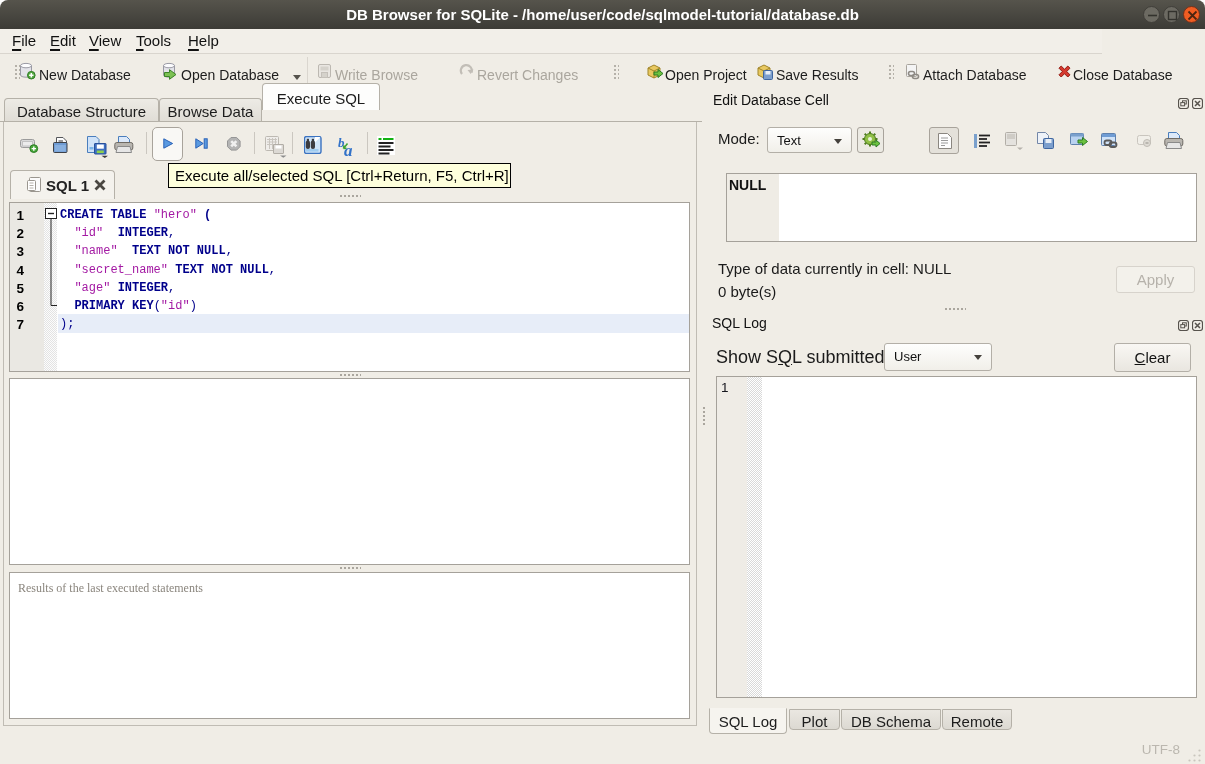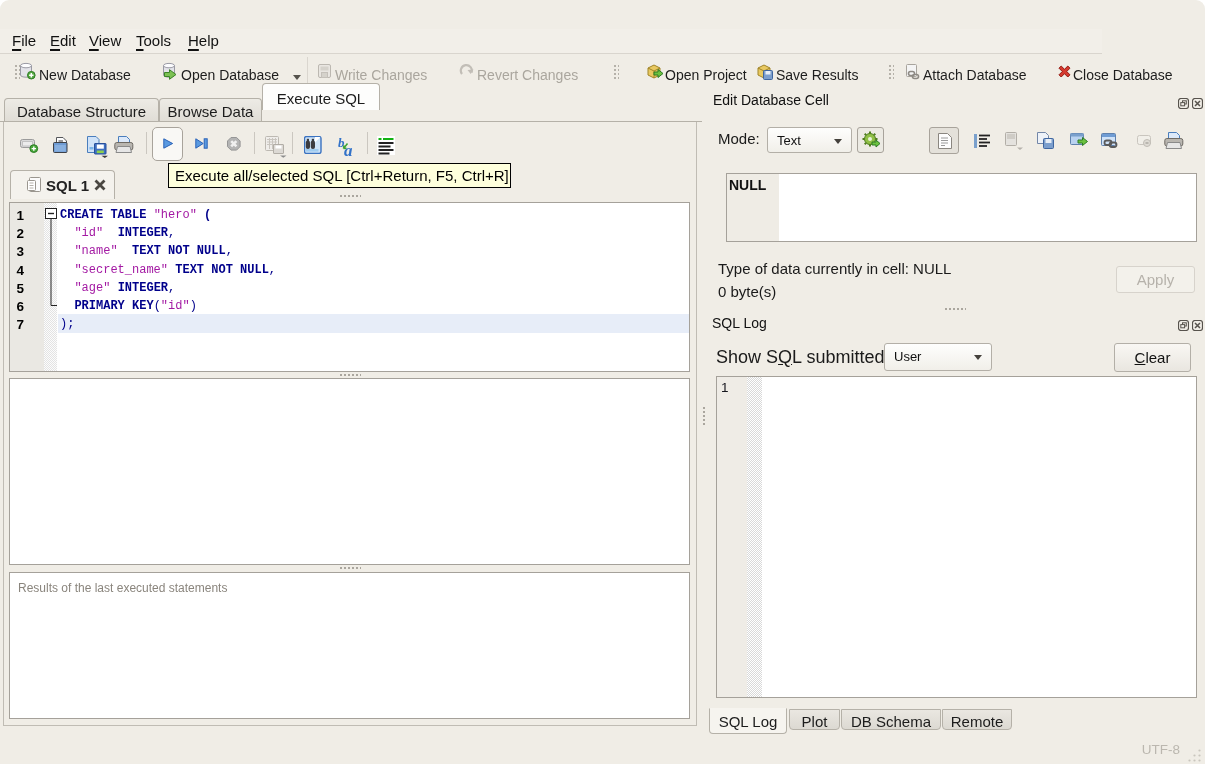--- a/index.html
+++ b/index.html
@@ -59,21 +59,21 @@
   .lnum { position:absolute; width:14px; text-align:right; font-family:"Liberation Sans",sans-serif; font-weight:bold; font-size:13.5px; color:#000; line-height:16px; }
   .codeline { position:absolute; left:50px; font-family:"Liberation Mono",monospace; font-size:12px; white-space:pre; color:#000; }
   .codeline b { font-weight:bold; color:#00008b; }
   .codeline .str { color:#a319a3; }
   .codeline .p { color:#00008b; }
   #curline { position:absolute; left:48px; top:111px; width:631px; height:19px; background:#e7edf8; }
   .splitdots { height:4px; width:22px;
     background-image:radial-gradient(circle, #aaa69e 1px, transparent 1.2px);
     background-size:4px 4px; }
   
-  #results-text { font-family:Liberation Sans, sans-serif; font-size:12px; color:#8a857d; }
+  #results-text { font-family:Liberation Serif, serif; font-size:12px; color:#8a857d; }
   
   .docktitle { font-size:14px; color:#111; }
   .combo { background:linear-gradient(#fefefd,#f1efe9); border:1px solid #b3afa7; border-radius:3px; font-size:13px; color:#111; }
   .combo .arrow { position:absolute; right:9px; top:11px; width:0; height:0; border-left:4px solid transparent; border-right:4px solid transparent; border-top:5px solid #44413c; }
   .btn { border-radius:3px; text-align:center; font-size:15px; }
   .btn.disabled { background:#f3f1eb; border:1px solid #d7d3cc; color:#b6b2ab; }
   .btn.enabled { background:linear-gradient(#f9f7f3,#e9e6e0); border:1px solid #b3afa7; color:#111; }
   #nullbox { left:726px; top:173px; width:471px; height:69px; background:#fff; border:1px solid #a5a19a; }
   #nullbox .gray { position:absolute; left:0; top:0; width:52px; height:100%; background:#efece5; }
   #nullbox .txt { position:absolute; left:2px; top:3px; font-size:14px; font-weight:700; color:#111; }
@@ -85,20 +85,38 @@
   .dtab { font-size:15px; color:#1c1c1c; text-align:center; border:1px solid #b5b1a8;
     border-radius:0 0 4px 4px; background:linear-gradient(#eae7e1, #dcd9d2); padding-top:3px; height:21px; top:709px; }
   .dtab.active { background:#f6f4ef; border-top:1px solid #f6f4ef; height:26px; top:708px; padding-top:4px; }
   #statusbar { left:0; top:734px; width:1205px; height:30px; }
   #utf8 { right:25px; top:8px; color:#bbb7af; font-size:13.5px; position:absolute; }
 </style>
 </head>
 <body>
 <div id="root">
 
+  <div id="titlebar" class="abs">
+    <div id="title-text" class="abs">DB Browser for SQLite - /home/user/code/sqlmodel-tutorial/database.db</div>
+    <div class="winbtn min abs">
+        <svg width="17" height="17">
+          <line x1="4" y1="8.5" x2="13" y2="8.5" stroke="#33322d" stroke-width="1.6"></line>
+        </svg>
+      </div>
+    <div class="winbtn max abs">
+        <svg width="17" height="17">
+          <rect x="4.5" y="4.5" width="8" height="8" fill="none" stroke="#33322d" stroke-width="1.4"></rect>
+        </svg>
+      </div>
+    <div class="winbtn close abs">
+        <svg width="17" height="17">
+          <path d="M4.5 4.5 L12.5 12.5 M12.5 4.5 L4.5 12.5" stroke="#4c2410" stroke-width="1.8"></path>
+        </svg>
+      </div>
+  </div>
 
   <div id="menubar" class="abs">
     <div class="menuitem abs" style="left:12px"><u>F</u>ile</div>
     <div class="menuitem abs" style="left:50px"><u>E</u>dit</div>
     <div class="menuitem abs" style="left:89px"><u>V</u>iew</div>
     <div class="menuitem abs" style="left:136px"><u>T</u>ools</div>
     <div class="menuitem abs" style="left:188px"><u>H</u>elp</div>
   </div>
 
   <div id="toolbar" class="abs">
@@ -116,21 +134,21 @@
       <path d="M2.5 10.5 h5 v-2.8 l6.5 4.8 -6.5 4.8 v-2.8 h-5 z" fill="#7cc153" stroke="#3c8428"></path>
         </svg></span>
     <div class="tb-label abs" style="left:181px">Open Database</div>
     <div class="abs" style="left:293px;top:21px;width:0;height:0;border-left:4px solid transparent;border-right:4px solid transparent;border-top:5px solid #55524c"></div>
     <div class="tb-sep abs" style="left:307px"></div>
     <span class="abs" style="left:317px;top:8px"><svg width="15" height="18">
       <rect x="1.5" y="2.5" width="12" height="13" rx="1.5" fill="#e9e6e1" stroke="#bcb8b1"></rect>
       <rect x="3.5" y="4.5" width="8" height="4" fill="#d5d2cb"></rect>
       <rect x="4.5" y="10.5" width="6" height="5" fill="#d5d2cb" stroke="#c4c0b9"></rect>
         </svg></span>
-    <div class="tb-label dis abs" style="left:335px">Write Changes</div>
+    <div class="tb-label dis abs" style="left:335px">Write Browse</div>
     <span class="abs" style="left:459px;top:8px"><svg width="16" height="18">
       <path d="M3 12 a5.5 5.5 0 1 1 9.5 -1.5" fill="none" stroke="#c2beb7" stroke-width="2.2"></path>
       <path d="M14.5 7.5 l-2.8 4.5 -3.2-4 z" fill="#c2beb7"></path>
         </svg></span>
     <div class="tb-label dis abs" style="left:477px">Revert Changes</div>
     <div class="tb-handle abs" style="left:613px"></div>
     <span class="abs" style="left:645px;top:8px"><svg width="19" height="19">
       <path d="M3 6 l6-3 6 3 v7 l-6 3 -6-3 z" fill="#e8c860" stroke="#a08428"></path>
       <path d="M3 6 l6 3 6-3 M9 9 v7" fill="none" stroke="#a08428"></path>
       <path d="M9 10 h4 v-2.5 l5 4 -5 4 V13 h-4 z" fill="#6cc13f" stroke="#2c7d24"></path>

